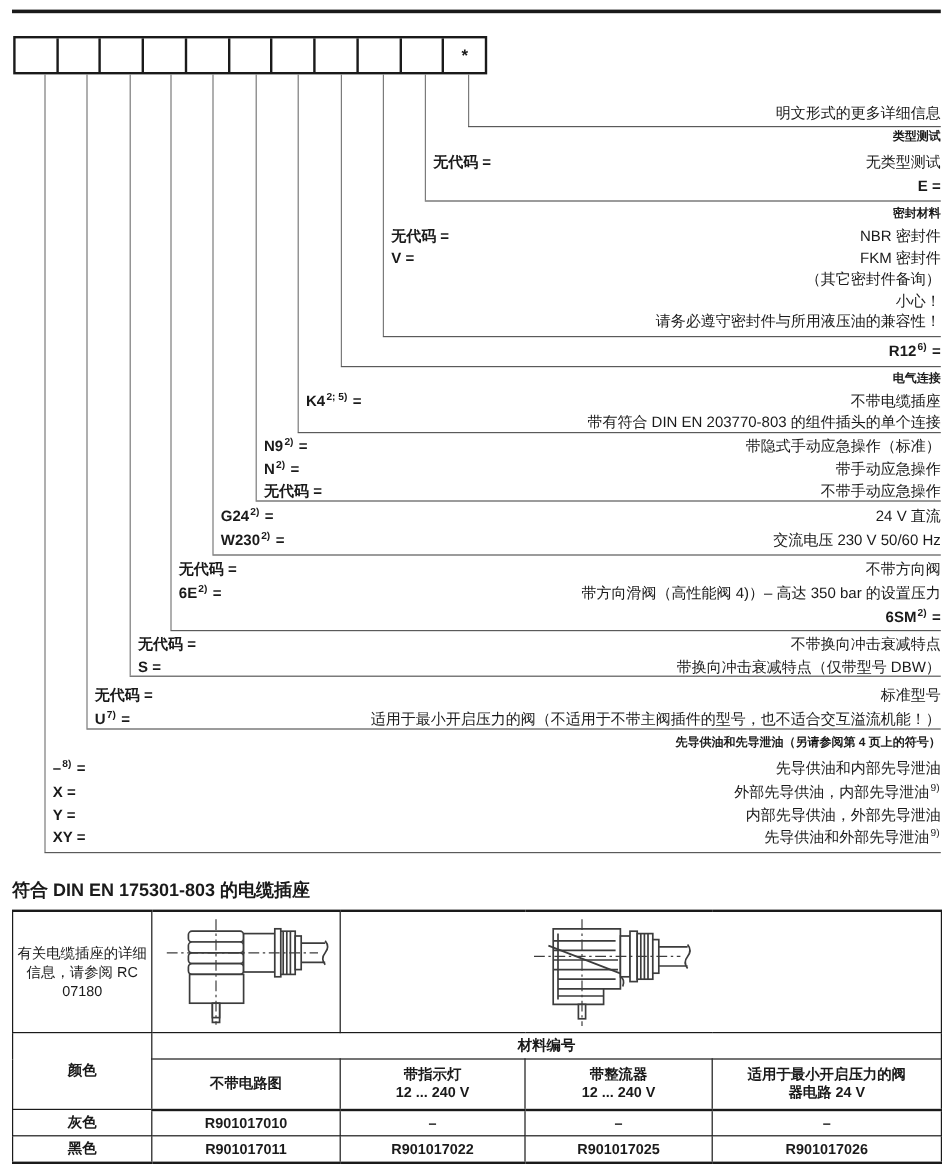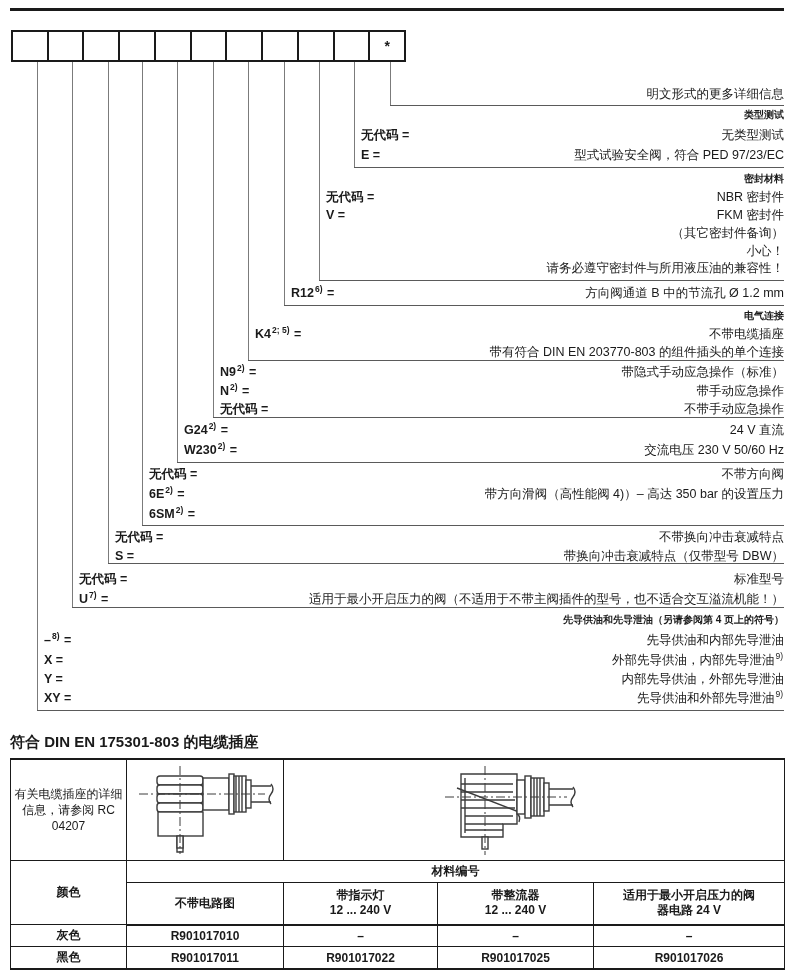--- a/index.html
+++ b/index.html
@@ -16,21 +16,21 @@
   .boxes { position:absolute; left:11px; top:30px; width:395px; height:32px;
            display:flex; border:2px solid #1a1a1a; background:#fff; }
   .boxes .cell { flex:1 1 0; border-right:2px solid #1a1a1a;
                  display:flex; align-items:center; justify-content:center;
                  font-weight:bold; font-size:14px; }
   .boxes .cell:last-child { border-right:none; }
   .vline { position:absolute; width:1px; background:#7b7b7b; }
   .hline { position:absolute; height:1px; background:#5a5a5a; }
   .ghead { position:absolute; right:6px; text-align:right; font-weight:bold;
            font-size:10px; line-height:16px; white-space:nowrap; }
-  .crow  { position:absolute; right:6px; display:flex; justify-content:flex-start;
+  .crow  { position:absolute; right:6px; display:flex; justify-content:flex-end;
            font-size:12.5px; line-height:16px; white-space:nowrap; }
   .code  { font-weight:bold; }
   .desc  { margin-left:auto; text-align:right; }
   .desc.b { font-weight:normal; }
   sup.s  { font-size:8.5px; font-weight:bold; vertical-align:super; line-height:0; margin:0 1px; }
   sup.sd { font-size:8.5px; vertical-align:super; line-height:0; margin:0 1px; }
   
   .socket { position:absolute; left:0; top:714px; width:790px; }
   .socket-title { margin:19px 0 6px 10px; font-size:15px; font-weight:bold; }
   table.sock { border-collapse:collapse; margin-left:10px; width:774px; table-layout:fixed;
@@ -74,21 +74,20 @@
       </div>
       <div class="vline" style="left: 354px; top: 62px; height: 105px;"></div>
       <div class="hline" style="left: 354px; top: 167px; width: 430px;"></div>
       <div class="ghead" style="left: 361px; top: 107px;">类型测试</div>
       <div class="crow" style="left: 361px; top: 127px;">
         <span><span class="code">无代码</span><span class="code"> =</span></span>
         <span class="desc">无类型测试</span>
       </div>
       <div class="crow" style="left: 361px; top: 147px;">
         <span><span class="code">E</span><span class="code"> =</span></span>
-        <span class="desc">型式试验安全阀，符合 PED 97/23/EC</span>
       </div>
       <div class="vline" style="left: 319px; top: 62px; height: 218px;"></div>
       <div class="hline" style="left: 319px; top: 280px; width: 465px;"></div>
       <div class="ghead" style="left: 326px; top: 171px;">密封材料</div>
       <div class="crow" style="left: 326px; top: 189px;">
         <span><span class="code">无代码</span><span class="code"> =</span></span>
         <span class="desc">NBR 密封件</span>
       </div>
       <div class="crow" style="left: 326px; top: 207px;">
         <span><span class="code">V</span><span class="code"> =</span></span>
@@ -100,21 +99,20 @@
       <div class="crow" style="left: 326px; top: 243px;">
         <span class="desc b">小心！</span>
       </div>
       <div class="crow" style="left: 326px; top: 260px;">
         <span class="desc">请务必遵守密封件与所用液压油的兼容性！</span>
       </div>
       <div class="vline" style="left: 284px; top: 62px; height: 243px;"></div>
       <div class="hline" style="left: 284px; top: 305px; width: 500px;"></div>
       <div class="crow" style="left: 291px; top: 285px;">
         <span><span class="code">R12</span><sup class="s">6)</sup><span class="code"> =</span></span>
-        <span class="desc">方向阀通道 B 中的节流孔 Ø 1.2 mm</span>
       </div>
       <div class="vline" style="left: 248px; top: 62px; height: 298px;"></div>
       <div class="hline" style="left: 248px; top: 360px; width: 536px;"></div>
       <div class="ghead" style="left: 255px; top: 308px;">电气连接</div>
       <div class="crow" style="left: 255px; top: 326px;">
         <span><span class="code">K4</span><sup class="s">2; 5)</sup><span class="code"> =</span></span>
         <span class="desc">不带电缆插座</span>
       </div>
       <div class="crow" style="left: 255px; top: 344px;">
         <span class="desc">带有符合 DIN EN 203770-803 的组件插头的单个连接</span>
@@ -203,21 +201,21 @@
   <table class="sock">
     <colgroup>
         <col style="width:116px">
         <col style="width:157px">
         <col style="width:154px">
         <col style="width:156px">
         <col style="width:191px">
       </colgroup>
     <tbody>
         <tr class="imgs">
-      <td class="noteCell">有关电缆插座的详细信息，请参阅 RC 04207</td>
+      <td class="noteCell">有关电缆插座的详细信息，请参阅 RC 07180</td>
       <td>
         <div class="drawWrap">
           <svg width="145" height="96" viewBox="0 0 145 96">
             <g fill="none" stroke="#3c3c3c" stroke-width="1.4">
 
               <rect x="24" y="14" width="46" height="9" rx="3" fill="#fff"></rect>
               <rect x="24" y="23" width="46" height="9" rx="3" fill="#fff"></rect>
               <rect x="24" y="32" width="46" height="9" rx="3" fill="#fff"></rect>
               <rect x="24" y="41" width="46" height="9" rx="3" fill="#fff"></rect>
 

